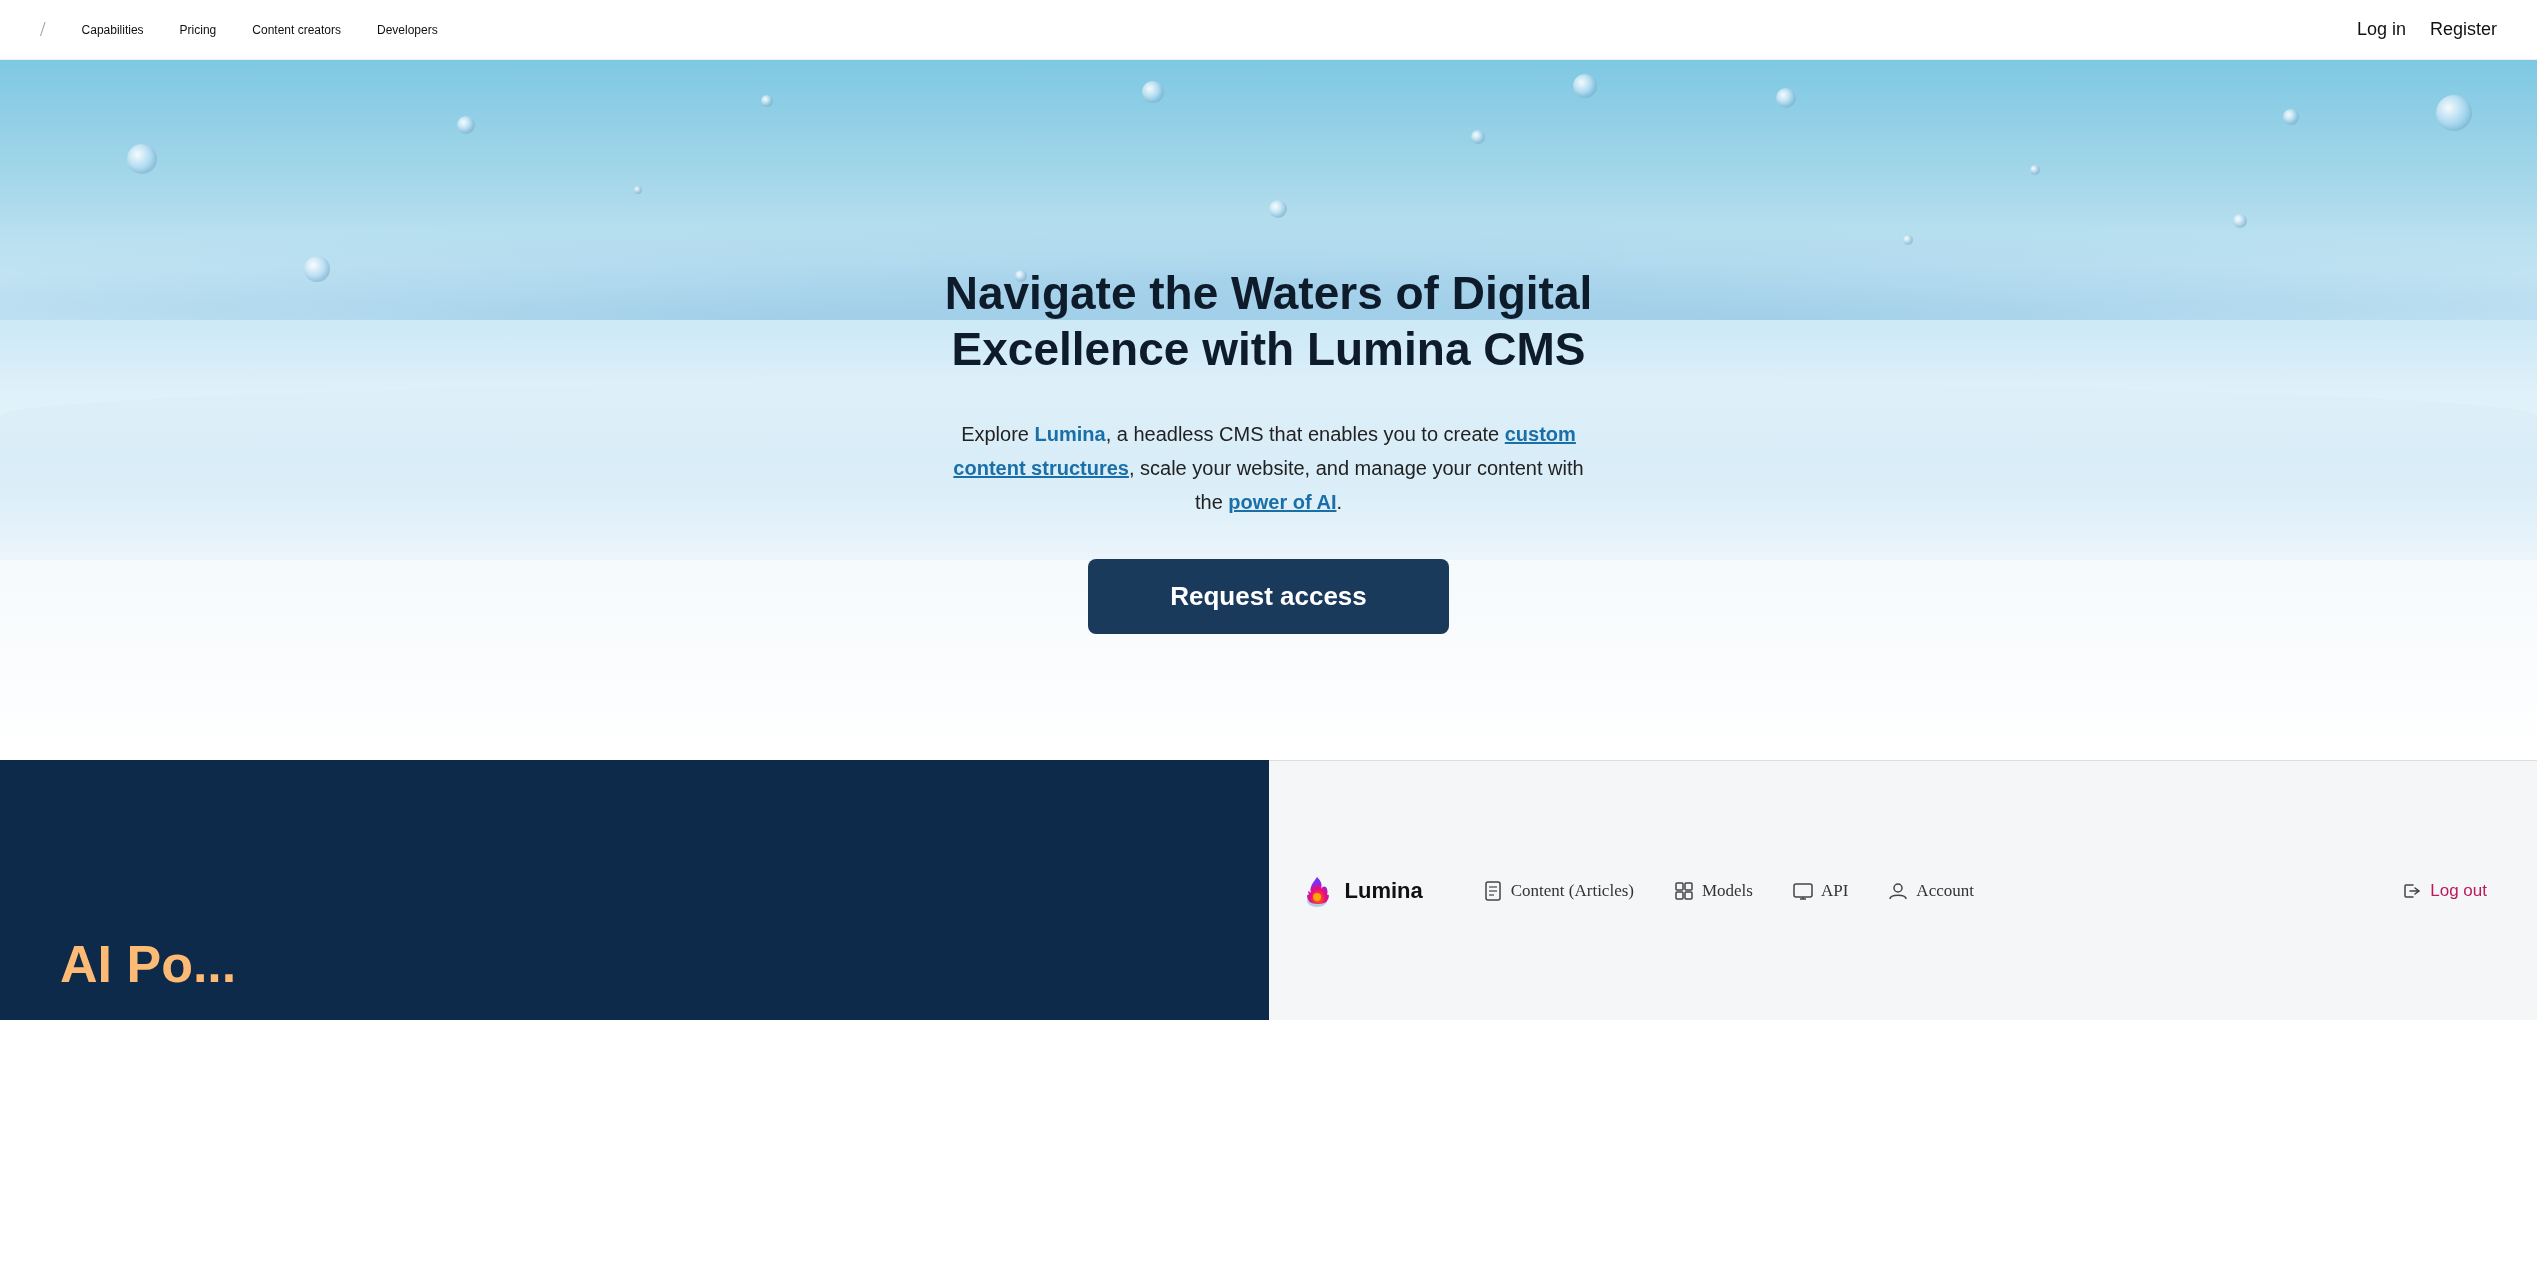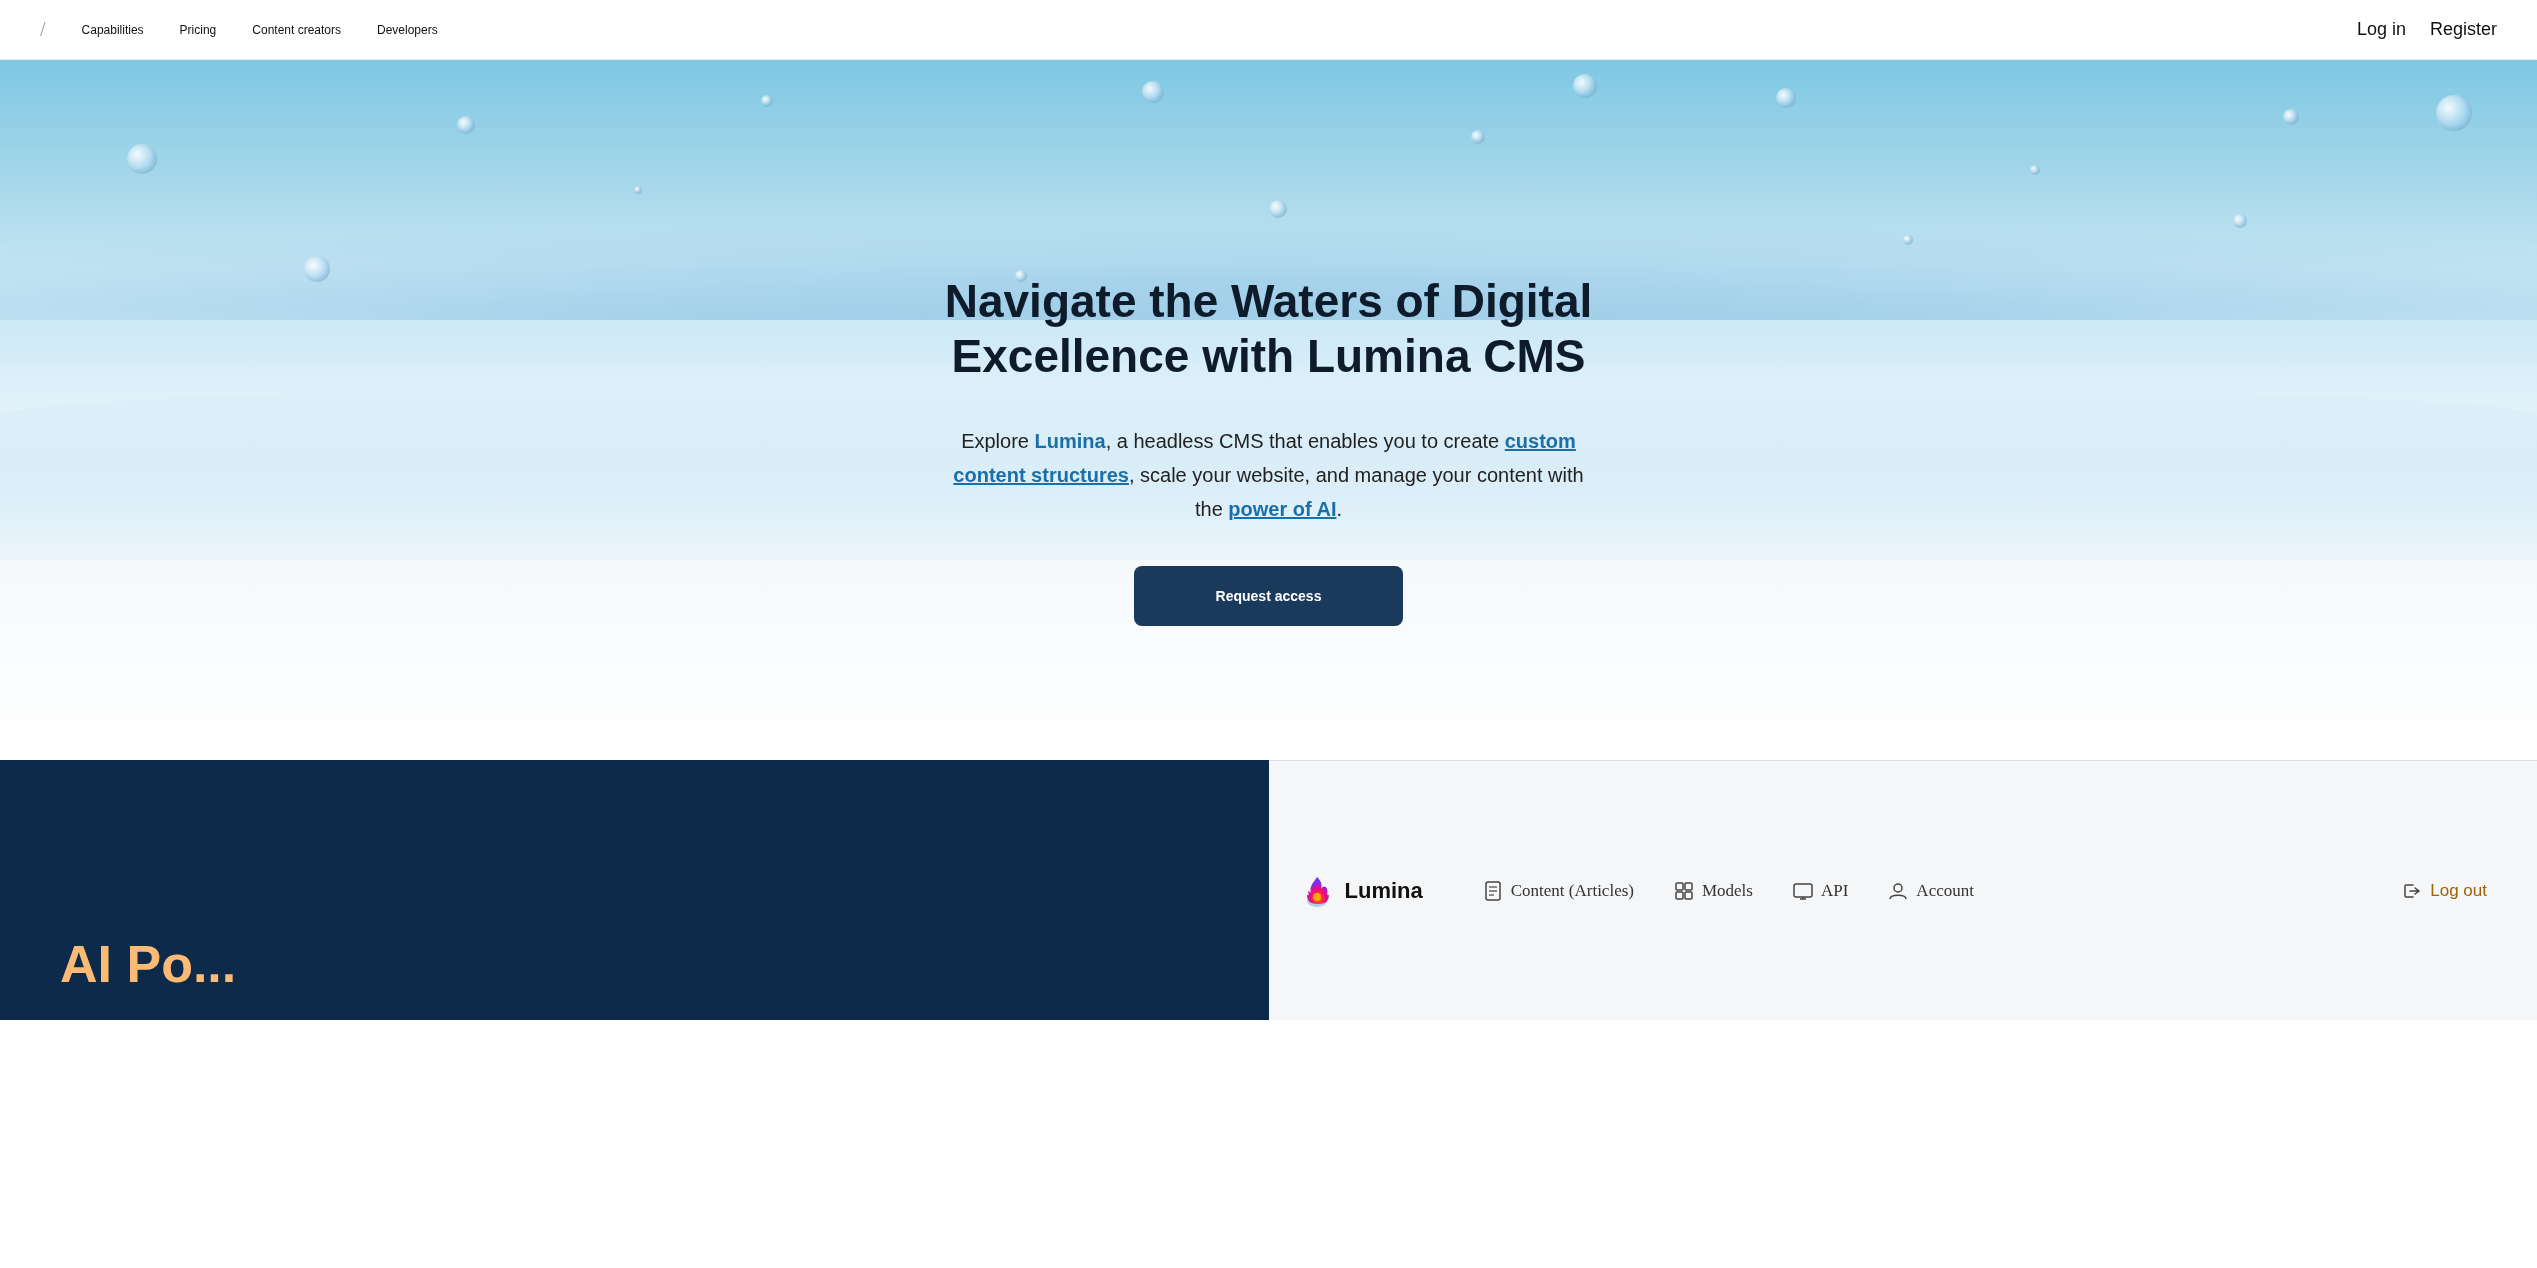--- a/index.html
+++ b/index.html
@@ -138,21 +138,21 @@
     .hero-subtitle .link-fire {
       color: #1a6fa8;
       font-weight: bold;
       text-decoration: underline;
     }
     .btn-request {
       background: #1a3a5c;
       color: #fff;
       border: none;
       padding: 22px 82px;
-      font-size: 14px;
+      font-size: 26px;
       font-weight: bold;
       border-radius: 8px;
       cursor: pointer;
       font-family: Arial, sans-serif;
     }
 
     
     .bottom-section {
       width: 100%;
       height: 260px;
@@ -231,21 +231,21 @@
       display: inline-flex;
       align-items: center;
       justify-content: center;
     }
     .app-bar-logout {
       display: flex;
       align-items: center;
       gap: 8px;
       padding: 10px 20px;
       cursor: pointer;
-      color: #a16207;
+      color: #be185d;
       font-size: 17px;
       font-family: Arial, sans-serif;
       margin-left: auto;
     }
   </style>
 </head>
 <body>
 
 <nav>
   <div class="nav-left">

